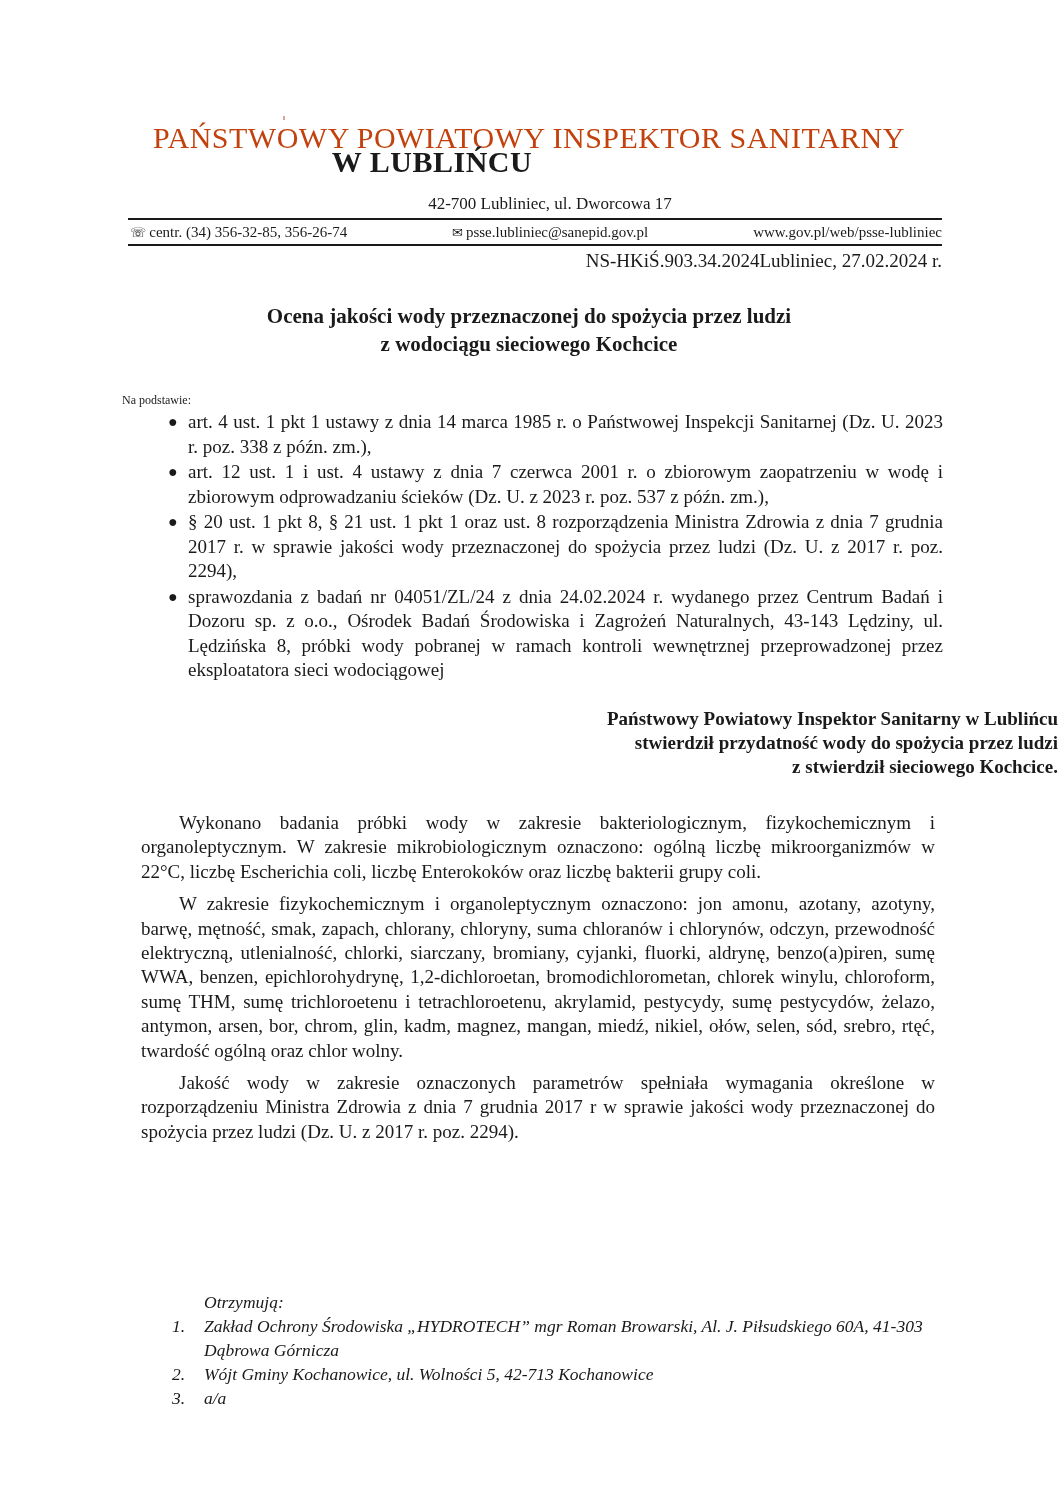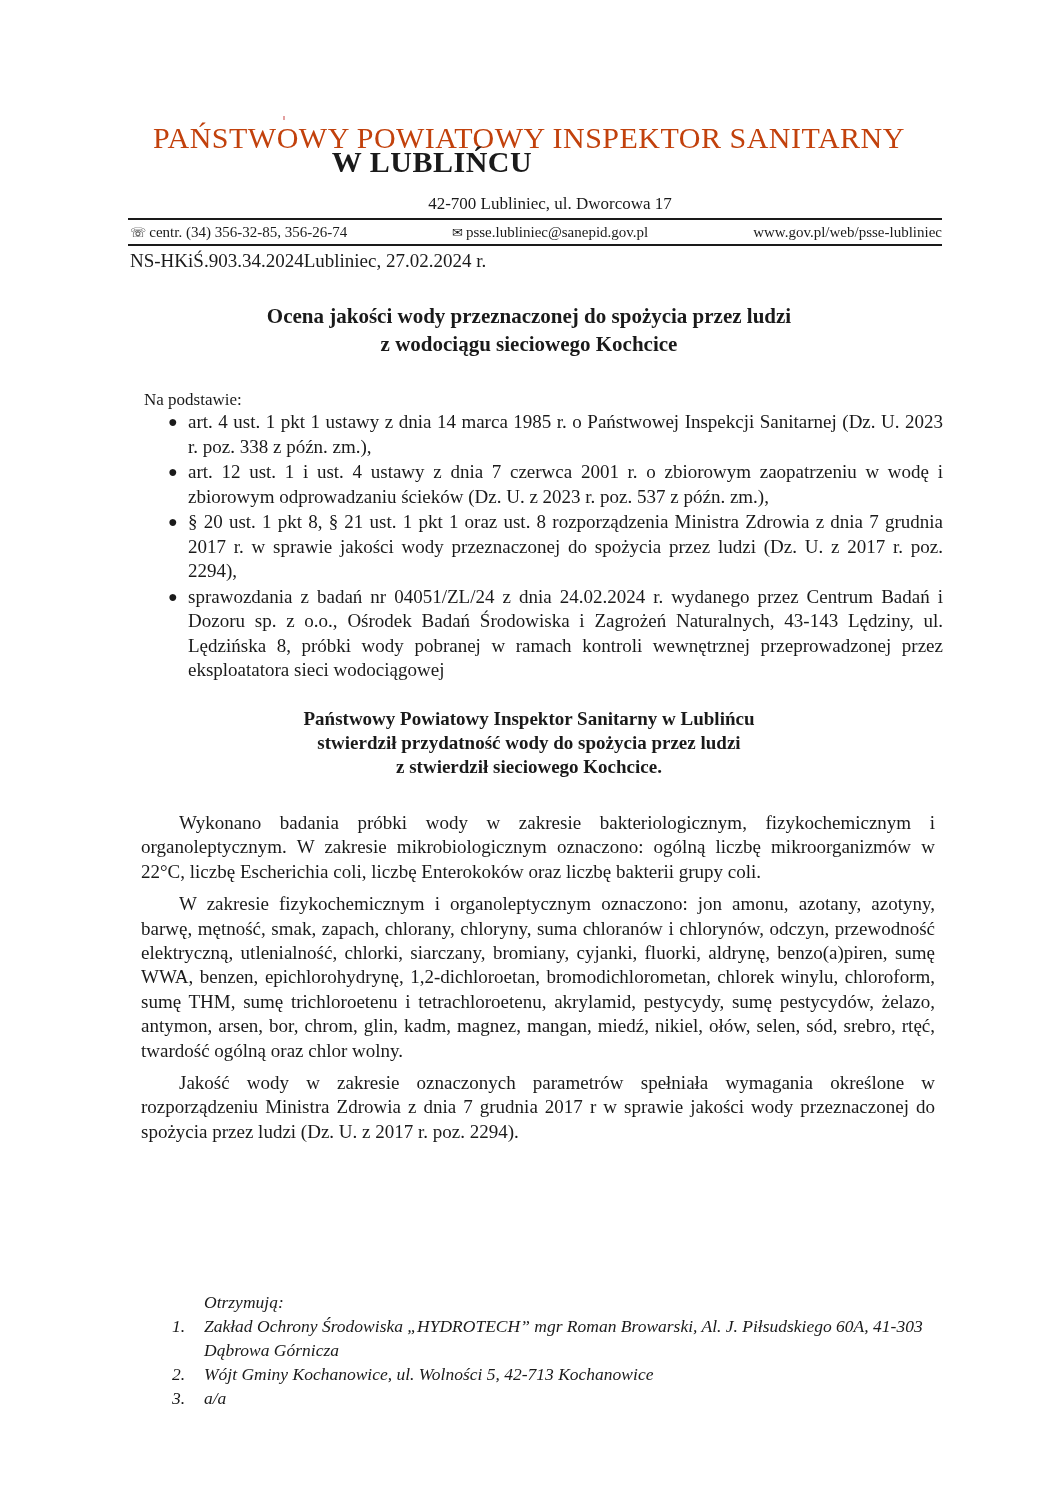--- a/index.html
+++ b/index.html
@@ -73,38 +73,38 @@
       left: 128px; width: 814px;
       top: 244px;
       height: 2px;
       background: #1a1a1a;
     }
     .ref-row {
       position: absolute;
       left: 130px; width: 812px;
       top: 248px;
       display: flex;
-      justify-content: flex-start;
+      justify-content: flex-end;
       font-size: 19px;
       line-height: 26px;
     }
     .doc-title {
       position: absolute;
       left: 0; width: 1058px;
       top: 302px;
       text-align: center;
       font-weight: bold;
       font-size: 21px;
       line-height: 28px;
     }
     .basis-intro {
       position: absolute;
-      left: 144px;
+      left: 122px;
       top: 388px;
-      font-size: 17px;
+      font-size: 12px;
       line-height: 24px;
     }
     .basis-list {
       position: absolute;
       left: 133px;
       top: 410px;
       width: 810px;
       margin: 0;
       padding: 0;
       list-style: none;
@@ -120,21 +120,21 @@
     .basis-list li .bullet {
       position: absolute;
       left: 35px;
       top: 0;
       font-size: 16px;
     }
     .decision {
       position: absolute;
       left: 0; width: 1058px;
       top: 707px;
-      text-align: center;
+      text-align: right;
       font-weight: bold;
       font-size: 19px;
       line-height: 24px;
     }
     .body-text {
       position: absolute;
       left: 133px;
       top: 803px;
       width: 810px;
       font-size: 19px;

